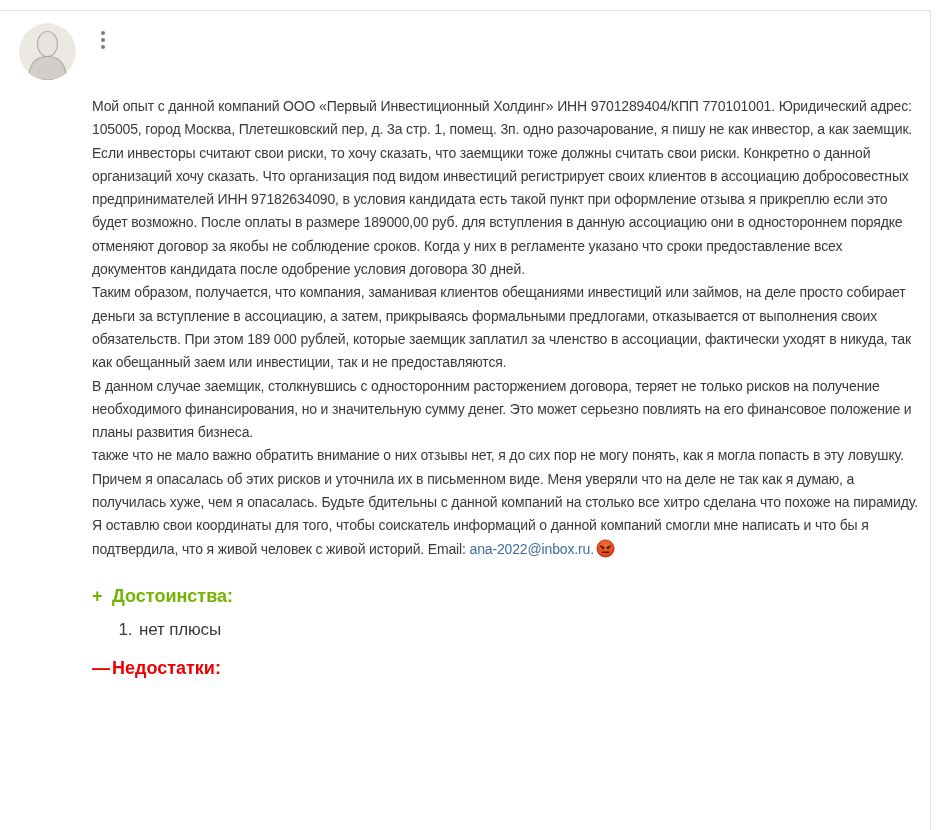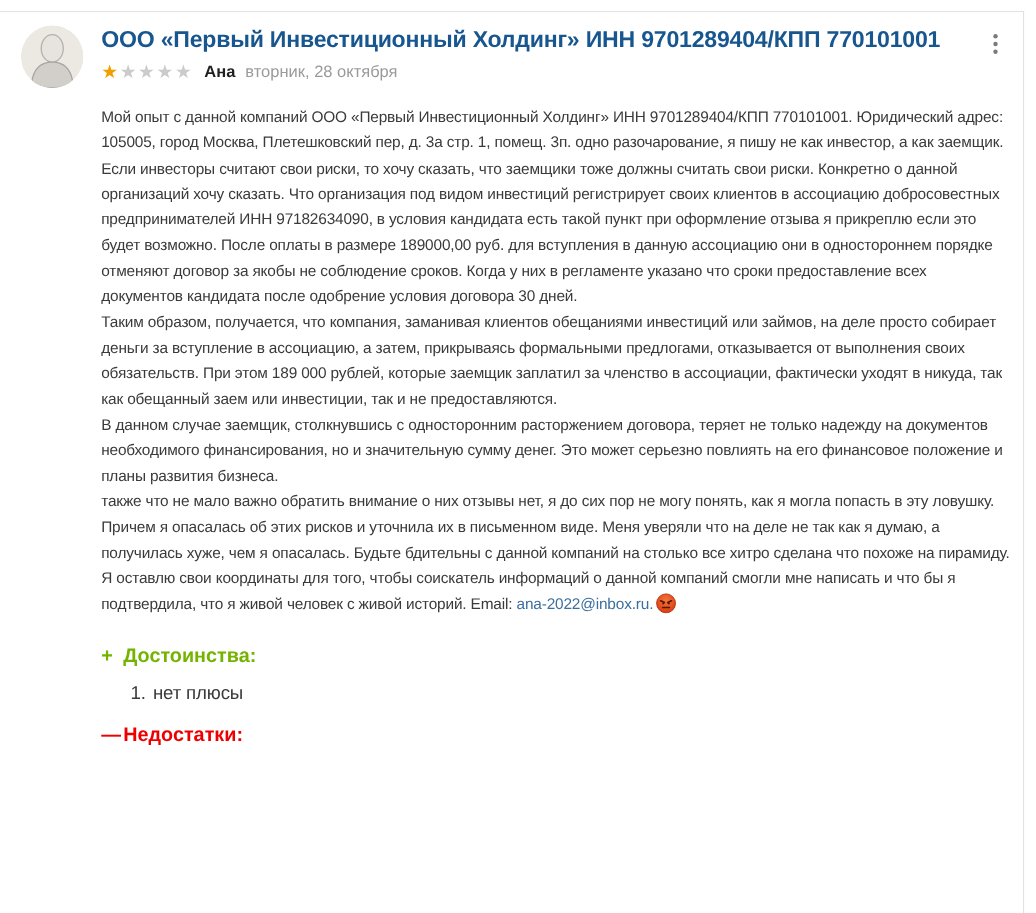--- a/index.html
+++ b/index.html
@@ -81,41 +81,33 @@
   <div class="header">
 
     <div class="avatar">
       <svg width="57" height="57" viewBox="0 0 57 57">
         <circle cx="28.5" cy="28.5" r="28.5" fill="#ece8e2"></circle>
         <ellipse cx="28.5" cy="21" rx="10" ry="12.5" fill="#e7e4df" stroke="#b4b1ac" stroke-width="1.2"></ellipse>
         <path d="M10 51 C12 38 20 33.5 28.5 33.5 C37 33.5 45 38 47 51 C42 55 35 57 28.5 57 C22 57 15 55 10 51 Z" fill="#d2cfca" stroke="#a9a6a1" stroke-width="1.2"></path>
       </svg>
     </div>
 
-    <div class="header-main">
-      <h1 class="title">ООО «Первый Инвестиционный Холдинг» ИНН 9701289404/КПП 770101001</h1>
-      <div class="meta">
-        <span class="stars"><span class="star on">★</span><span class="star">★</span><span class="star">★</span><span class="star">★</span><span class="star">★</span></span>
-        <span class="author">Ана</span>
-        <span class="date">вторник, 28 октября</span>
-      </div>
-    </div>
 
     <div class="kebab">
       <i></i>
         <i></i>
         <i></i>
     </div>
 
   </div>
 
   <div class="review-body">
     <p class="para">Мой опыт с данной компаний ООО «Первый Инвестиционный Холдинг» ИНН 9701289404/КПП 770101001. Юридический адрес: 105005, город Москва, Плетешковский пер, д. 3а стр. 1, помещ. 3п. одно разочарование, я пишу не как инвестор, а как заемщик. Если инвесторы считают свои риски, то хочу сказать, что заемщики тоже должны считать свои риски. Конкретно о данной организаций хочу сказать. Что организация под видом инвестиций регистрирует своих клиентов в ассоциацию добросовестных предпринимателей ИНН 97182634090, в условия кандидата есть такой пункт при оформление отзыва я прикреплю если это будет возможно. После оплаты в размере 189000,00 руб. для вступления в данную ассоциацию они в одностороннем порядке отменяют договор за якобы не соблюдение сроков. Когда у них в регламенте указано что сроки предоставление всех документов кандидата после одобрение условия договора 30 дней.</p>
     <p class="para">Таким образом, получается, что компания, заманивая клиентов обещаниями инвестиций или займов, на деле просто собирает деньги за вступление в ассоциацию, а затем, прикрываясь формальными предлогами, отказывается от выполнения своих обязательств. При этом 189 000 рублей, которые заемщик заплатил за членство в ассоциации, фактически уходят в никуда, так как обещанный заем или инвестиции, так и не предоставляются.</p>
-    <p class="para">В данном случае заемщик, столкнувшись с односторонним расторжением договора, теряет не только надежду на документов необходимого финансирования, но и значительную сумму денег. Это может серьезно повлиять на его финансовое положение и планы развития бизнеса.</p>
+    <p class="para">В данном случае заемщик, столкнувшись с односторонним расторжением договора, теряет не только рисков на получение необходимого финансирования, но и значительную сумму денег. Это может серьезно повлиять на его финансовое положение и планы развития бизнеса.</p>
     <p class="para"><span>также что не мало важно обратить внимание о них отзывы нет, я до сих пор не могу понять, как я могла попасть в эту ловушку. Причем я опасалась об этих рисков и уточнила их в письменном виде. Меня уверяли что на деле не так как я думаю, а получилась хуже, чем я опасалась. Будьте бдительны с данной компаний на столько все хитро сделана что похоже на пирамиду. Я оставлю свои координаты для того, чтобы соискатель информаций о данной компаний смогли мне написать и что бы я подтвердила, что я живой человек с живой историй. Email:</span>
       <a class="email-link" href="#">ana-2022@inbox.ru.</a><span class="emoji"><svg width="19" height="19" viewBox="0 0 19 19">
           <defs>
             <radialGradient id="angryGrad" cx="50%" cy="35%" r="75%">
               <stop offset="0%" stop-color="#f4763a"></stop>
               <stop offset="100%" stop-color="#d4330b"></stop>
             </radialGradient>
           </defs>
           <circle cx="9.5" cy="9.5" r="8.6" fill="url(#angryGrad)" stroke="#b52a08" stroke-width="0.8"></circle>
           <path d="M4.6 7.2 L8 8.8 M14.4 7.2 L11 8.8" stroke="#5a1400" stroke-width="1.5" stroke-linecap="round" fill="none"></path>

